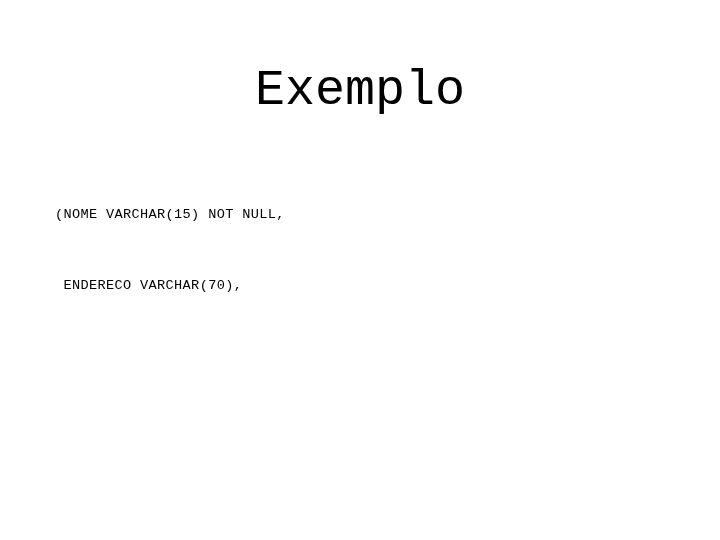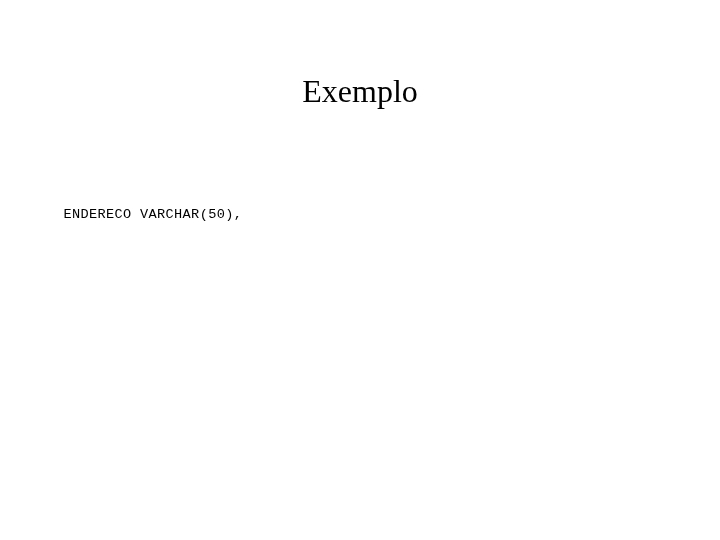--- a/index.html
+++ b/index.html
@@ -18,22 +18,22 @@
     width: 720px;
     height: 540px;
     background: #ffffff;
   }
   .slide-title {
     position: absolute;
     left: 0;
     top: 66px;
     width: 720px;
     text-align: center;
-    font-family: Liberation Serif, serif;
-    font-size: 32px;
+    font-family: Liberation Mono, monospace;
+    font-size: 50px;
     line-height: 50px;
     color: #000000;
     font-weight: normal;
     letter-spacing: 0px;
     white-space: pre;
   }
   .code-block {
     position: absolute;
     left: 55px;
     top: 156px;
@@ -52,21 +52,22 @@
   }
 </style>
 </head>
 <body>
 
 <div class="slide">
 
   <div class="slide-title">Exemplo</div>
 
   <div class="code-block">
-    <div class="code-line"> ENDERECO VARCHAR(50),</div>
+    <div class="code-line">(NOME VARCHAR(15) NOT NULL,</div>
+    <div class="code-line"> ENDERECO VARCHAR(70),</div>
     
     
     
     
     
     
     
     
     
     

